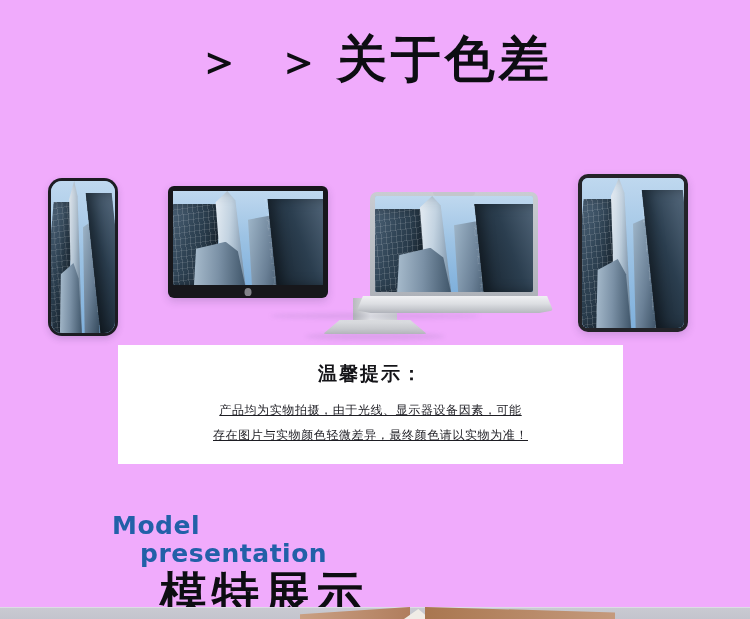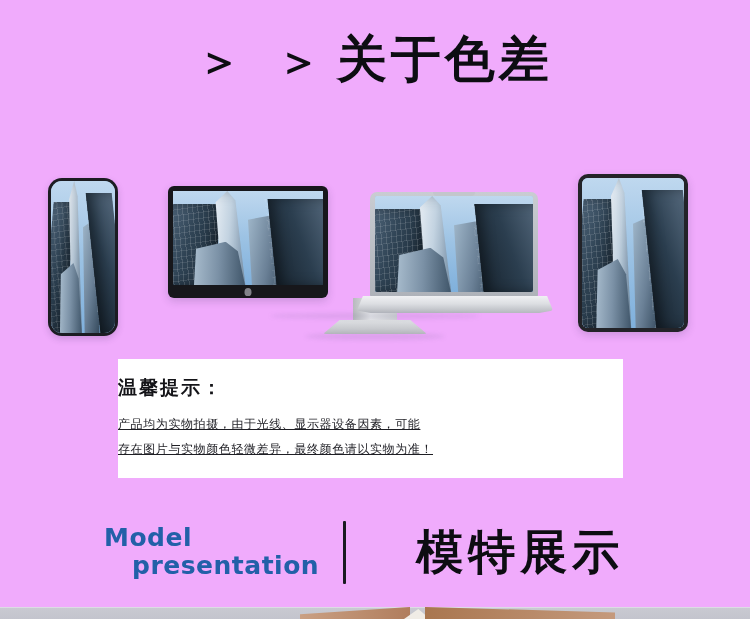--- a/index.html
+++ b/index.html
@@ -112,36 +112,36 @@
     width:210px;height:6px;border-radius:50%;background:rgba(90,90,130,.12);filter:blur(2px);}
 
   
   .tablet{position:absolute;left:578px;top:4px;width:110px;height:158px;
     background:#232328;border-radius:10px;padding:4px;box-sizing:border-box;
     box-shadow:0 3px 8px rgba(40,40,70,.18);}
   .tablet .screen{position:relative;width:100%;height:100%;border-radius:6px;overflow:hidden;background:#9dc3e4;}
 
   
   .notice{
-    position:absolute;left:118px;top:359px;width:505px;height:119px;
+    position:absolute;left:118px;top:345px;width:505px;height:119px;
     background:#ffffff;box-sizing:border-box;
-    display:flex;flex-direction:column;align-items:flex-start;justify-content:center;
+    display:flex;flex-direction:column;align-items:center;justify-content:center;
   }
   .notice-title{
     font-size:19px;font-weight:700;color:#141418;letter-spacing:2px;margin-bottom:11px;
     font-family:"DejaVu Sans","Liberation Sans",sans-serif;
   }
   .notice-line{
     font-size:12px;line-height:25px;color:#1e1e24;letter-spacing:.6px;white-space:nowrap;
     font-family:"DejaVu Sans","Liberation Sans",sans-serif;
     text-decoration:underline;
   }
 
   
-  .model{position:absolute;left:104px;top:512px;width:560px;height:80px;display:flex;align-items:center;}
+  .model{position:absolute;left:112px;top:512px;width:560px;height:80px;display:flex;align-items:flex-start;flex-direction:column;}
   .model-en{
     color:#2260a8;font-weight:700;font-size:25px;line-height:28px;letter-spacing:.5px;
     font-family:"DejaVu Sans","Liberation Sans",sans-serif;
   }
   .model-en .l2{display:block;margin-left:28px;}
   .divider{width:3px;height:63px;background:#1a1a20;margin:0 22px 0 24px;border-radius:1px;}
   .model-cn{
     font-size:47px;line-height:52px;font-weight:700;color:#0d0d12;letter-spacing:5px;white-space:nowrap;
     font-family:"DejaVu Sans","Liberation Sans",sans-serif;
     margin-left:48px;

